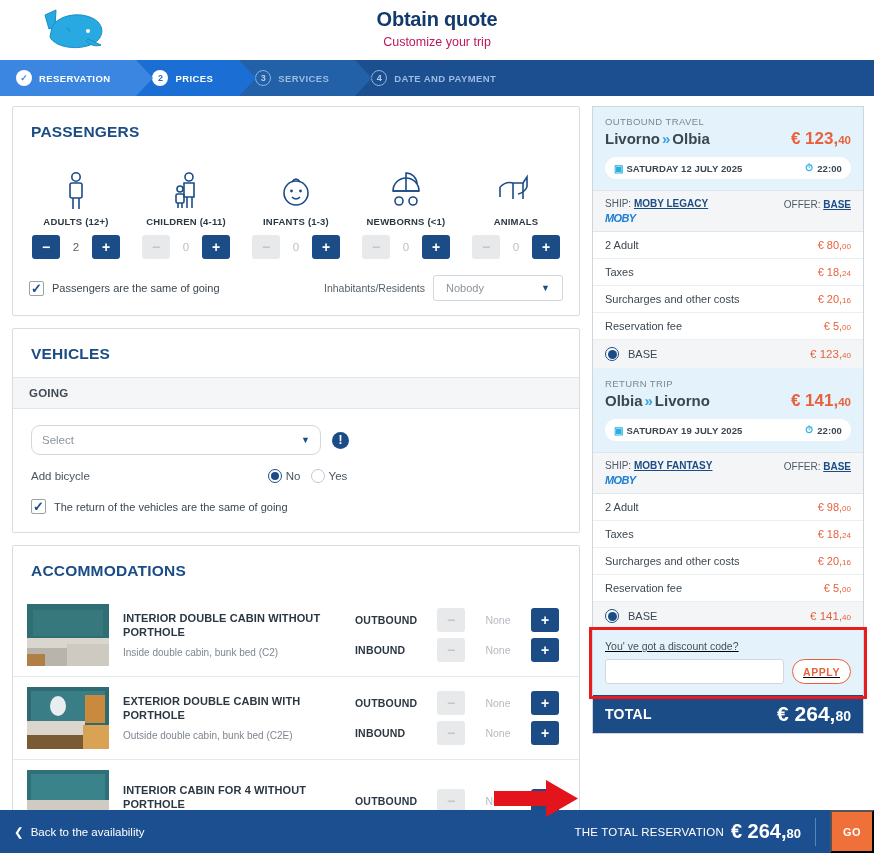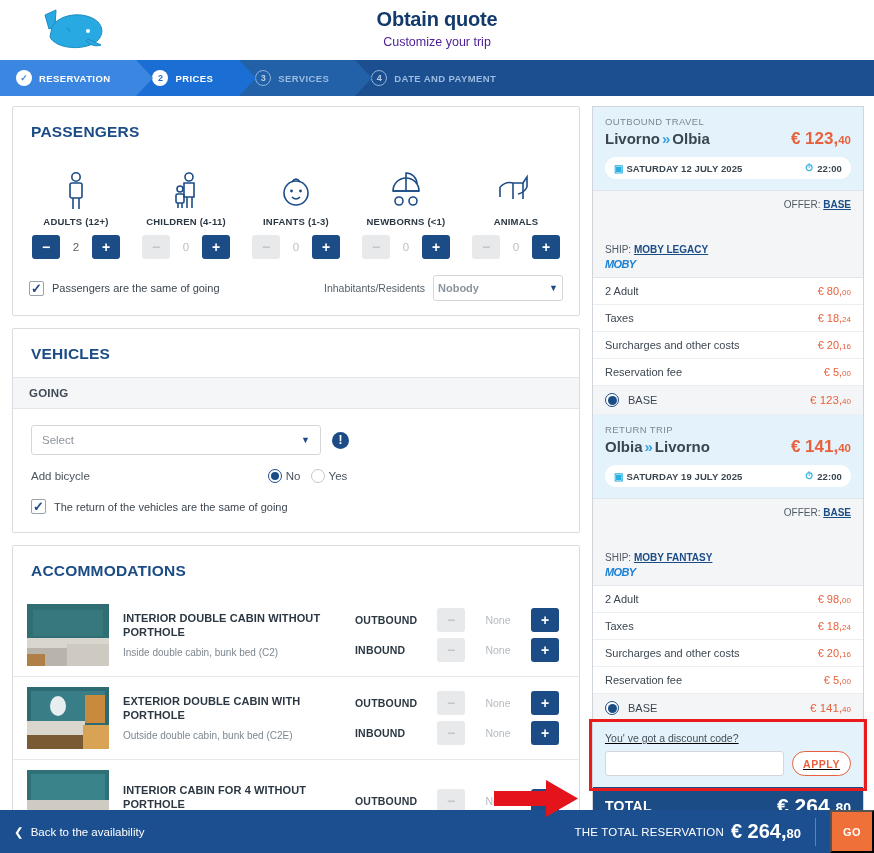--- a/index.html
+++ b/index.html
@@ -11,21 +11,21 @@
   }
   .page { position: relative; width: 874px; height: 853px; background:#fff; }
 
   
   .topbar { height: 60px; background:#fff; position: relative; }
   .logo { position:absolute; left: 22px; top: 7px; width: 95px; height: 46px; }
   .head-title {
     text-align:center; padding-top: 8px;
     color:#123a6d; font-size: 20px; font-weight: bold; letter-spacing:-0.2px;
   }
-  .head-sub { text-align:center; color:#4c1d95; font-size: 12.5px; padding-top: 4px;}
+  .head-sub { text-align:center; color:#be185d; font-size: 12.5px; padding-top: 4px;}
 
   
   .steps { height: 36px; background:#1c4f8f; display:flex; align-items:stretch; position:relative; overflow:hidden;}
   .step { position:relative; display:flex; align-items:center; padding-left: 16px; padding-right: 26px; color:#fff; }
   .step .chev {
     position:absolute; right:-17px; top:0; bottom:0; width:18px; z-index:2;
   }
   .step1 { background:#3b86e0; z-index:6; }
   .step2 { background:#1b6fd4; z-index:5; }
   .step3 { background:#2260a8; z-index:4; }
@@ -80,29 +80,29 @@
   .chk {
     width:15px; height:15px; border:1px solid #9aa3ac; background:#fff; border-radius:2px;
     display:inline-flex; align-items:center; justify-content:center;
     color:#1b4c86; font-size:13px; font-weight:bold; flex:none;
   }
   .chk-lbl { font-size:11px; color:#3d4751; margin-left:8px;}
   .pax-right { margin-left:auto; display:flex; align-items:center; gap:8px;}
   .inhab-lbl { font-size:10.5px; color:#54606b;}
   .select {
     width:130px; height:26px; border:1px solid #d3d7db; border-radius:3px; background:#fff;
-    display:flex; align-items:center; padding:0 4px; font-size:11px; color:#8b949d; position:relative;font-weight:bold;
+    display:flex; align-items:center; padding:0 12px; font-size:11px; color:#8b949d; position:relative;
   }
   .caret { margin-left:auto; color:#1b4c86; font-size:9px;}
 
   
   .veh-body { padding: 16px 18px 18px 18px; }
   .veh-row { display:flex; align-items:center; }
   .veh-select {
-    width:290px; height:30px; border:1px solid #d3d7db; border-radius:3px; background:#fff;
+    width:290px; height:30px; border:1px solid #d3d7db; border-radius:9px; background:#fff;
     display:flex; align-items:center; padding:0 10px; font-size:11.5px; color:#8b949d;
   }
   .warn-ico {
     width:17px; height:17px; border-radius:50%; background:#1b4c86; color:#fff;
     font-size:12px; font-weight:bold; display:flex; align-items:center; justify-content:center;
     margin-left:11px; flex:none;
   }
   .bike-row { display:flex; align-items:center; margin-top:14px; }
   .bike-lbl { font-size:11.5px; color:#4a545e; }
   .radios { margin-left: 178px; display:flex; align-items:center; gap:4px;}
@@ -145,21 +145,21 @@
   .tk-date {
     background:#fff; border-radius:13px; margin-top:8px; height:22px;
     display:flex; align-items:center; padding: 0 9px; font-size:9.5px;
     font-weight:bold; color:#3a4650; letter-spacing:0.1px;
   }
   .tk-time { margin-left:auto; display:flex; align-items:center; gap:4px;}
   .tk-ship {
     background:#f3f5f7; border-top:1px solid #e2e6ea; border-bottom:1px solid #e2e6ea;
     padding: 7px 12px 7px 12px; display:flex; align-items:flex-start;
   }
-  .ship-l { font-size:10px; color:#4f5a64;margin-top:46px;}
+  .ship-l { font-size:10px; color:#4f5a64;}
   .ship-name { color:#1b4c86; font-weight:bold; text-decoration:underline;}
   .moby-logo {
     margin-top:3px; font-size:11px; font-weight:bold; color:#1b7fd4;
     font-style:italic; letter-spacing:-0.6px;
   }
   .offer { margin-left:auto; font-size:10px; color:#4f5a64; padding-top:1px;}
   .offer b { color:#1b4c86; text-decoration:underline;}
   .tk-item {
     display:flex; align-items:center; padding: 7px 12px; border-bottom:1px solid #eceff2;
     font-size:11px; color:#3d4751;

